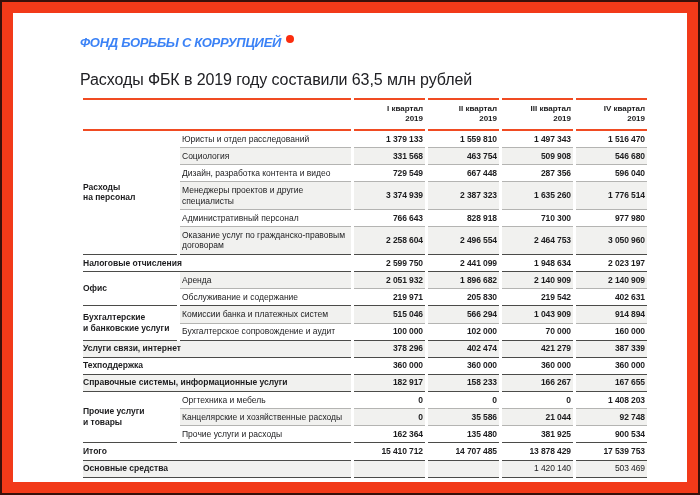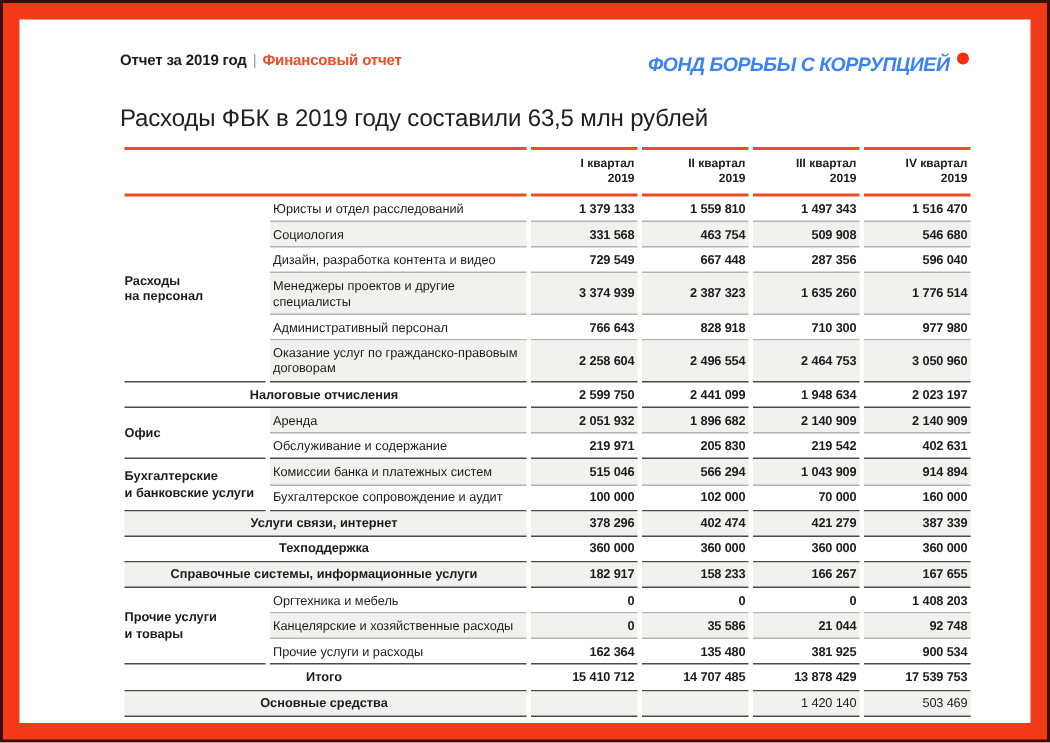--- a/index.html
+++ b/index.html
@@ -23,38 +23,35 @@
   table{width:100%; border-collapse:separate; border-spacing:3px 0; table-layout:fixed; margin-top:9px;}
   col.c-group{width:94px;} col.c-item{width:171px;} col.c-num{width:71px;}
   th{font-size:8px; font-weight:700; color:var(--text); text-align:right; white-space:pre-line;
      line-height:1.25; padding:4px 2px 5px 2px;
      border-top:2px solid var(--accent); border-bottom:2px solid var(--accent); vertical-align:middle;}
   td{font-size:8.5px; color:var(--text); line-height:1.25; padding:2.5px 2px 3px 2px; vertical-align:middle;}
   td.item{text-align:left; white-space:pre-line; font-weight:400;margin-left:32px;}
   td.num{text-align:right; font-weight:700; letter-spacing:-0.1px;}
   td.glabel{font-weight:700; white-space:pre-line; vertical-align:middle;
             border-bottom:1px solid var(--line-dark); padding-left:0;}
-  td.glab2{font-weight:700; white-space:pre-line; padding-left:0;text-align:center;}
+  td.glab2{font-weight:700; white-space:pre-line; padding-left:0;}
   tr.thin td:not(.glabel){border-bottom:1px solid var(--line-thin);}
   tr.dark td:not(.glabel){border-bottom:1px solid var(--line-dark);}
   tr.final td{border-bottom:2px solid var(--accent);margin-left:12px;}
   tr.shade td:not(.glabel){background:var(--shade);}
   tr.total td{font-weight:700;}
   tr.reg td.num{font-weight:400;}
 </style>
 </head>
 <body>
 
 <div class="frame">
   <div class="page">
 
     <div class="topbar">
-      <div class="topbar-left">
-        <span>Отчет за 2019 год</span><span class="divider">|</span><span class="report-type">Финансовый отчет</span>
-      </div>
       <div class="logo">
         <span>ФОНД БОРЬБЫ С КОРРУПЦИЕЙ</span><span class="dot"></span>
       </div>
     </div>
 
     <div class="title">Расходы ФБК в 2019 году составили 63,5 млн рублей</div>
 
     <table>
       <colgroup>
         <col class="c-group">

